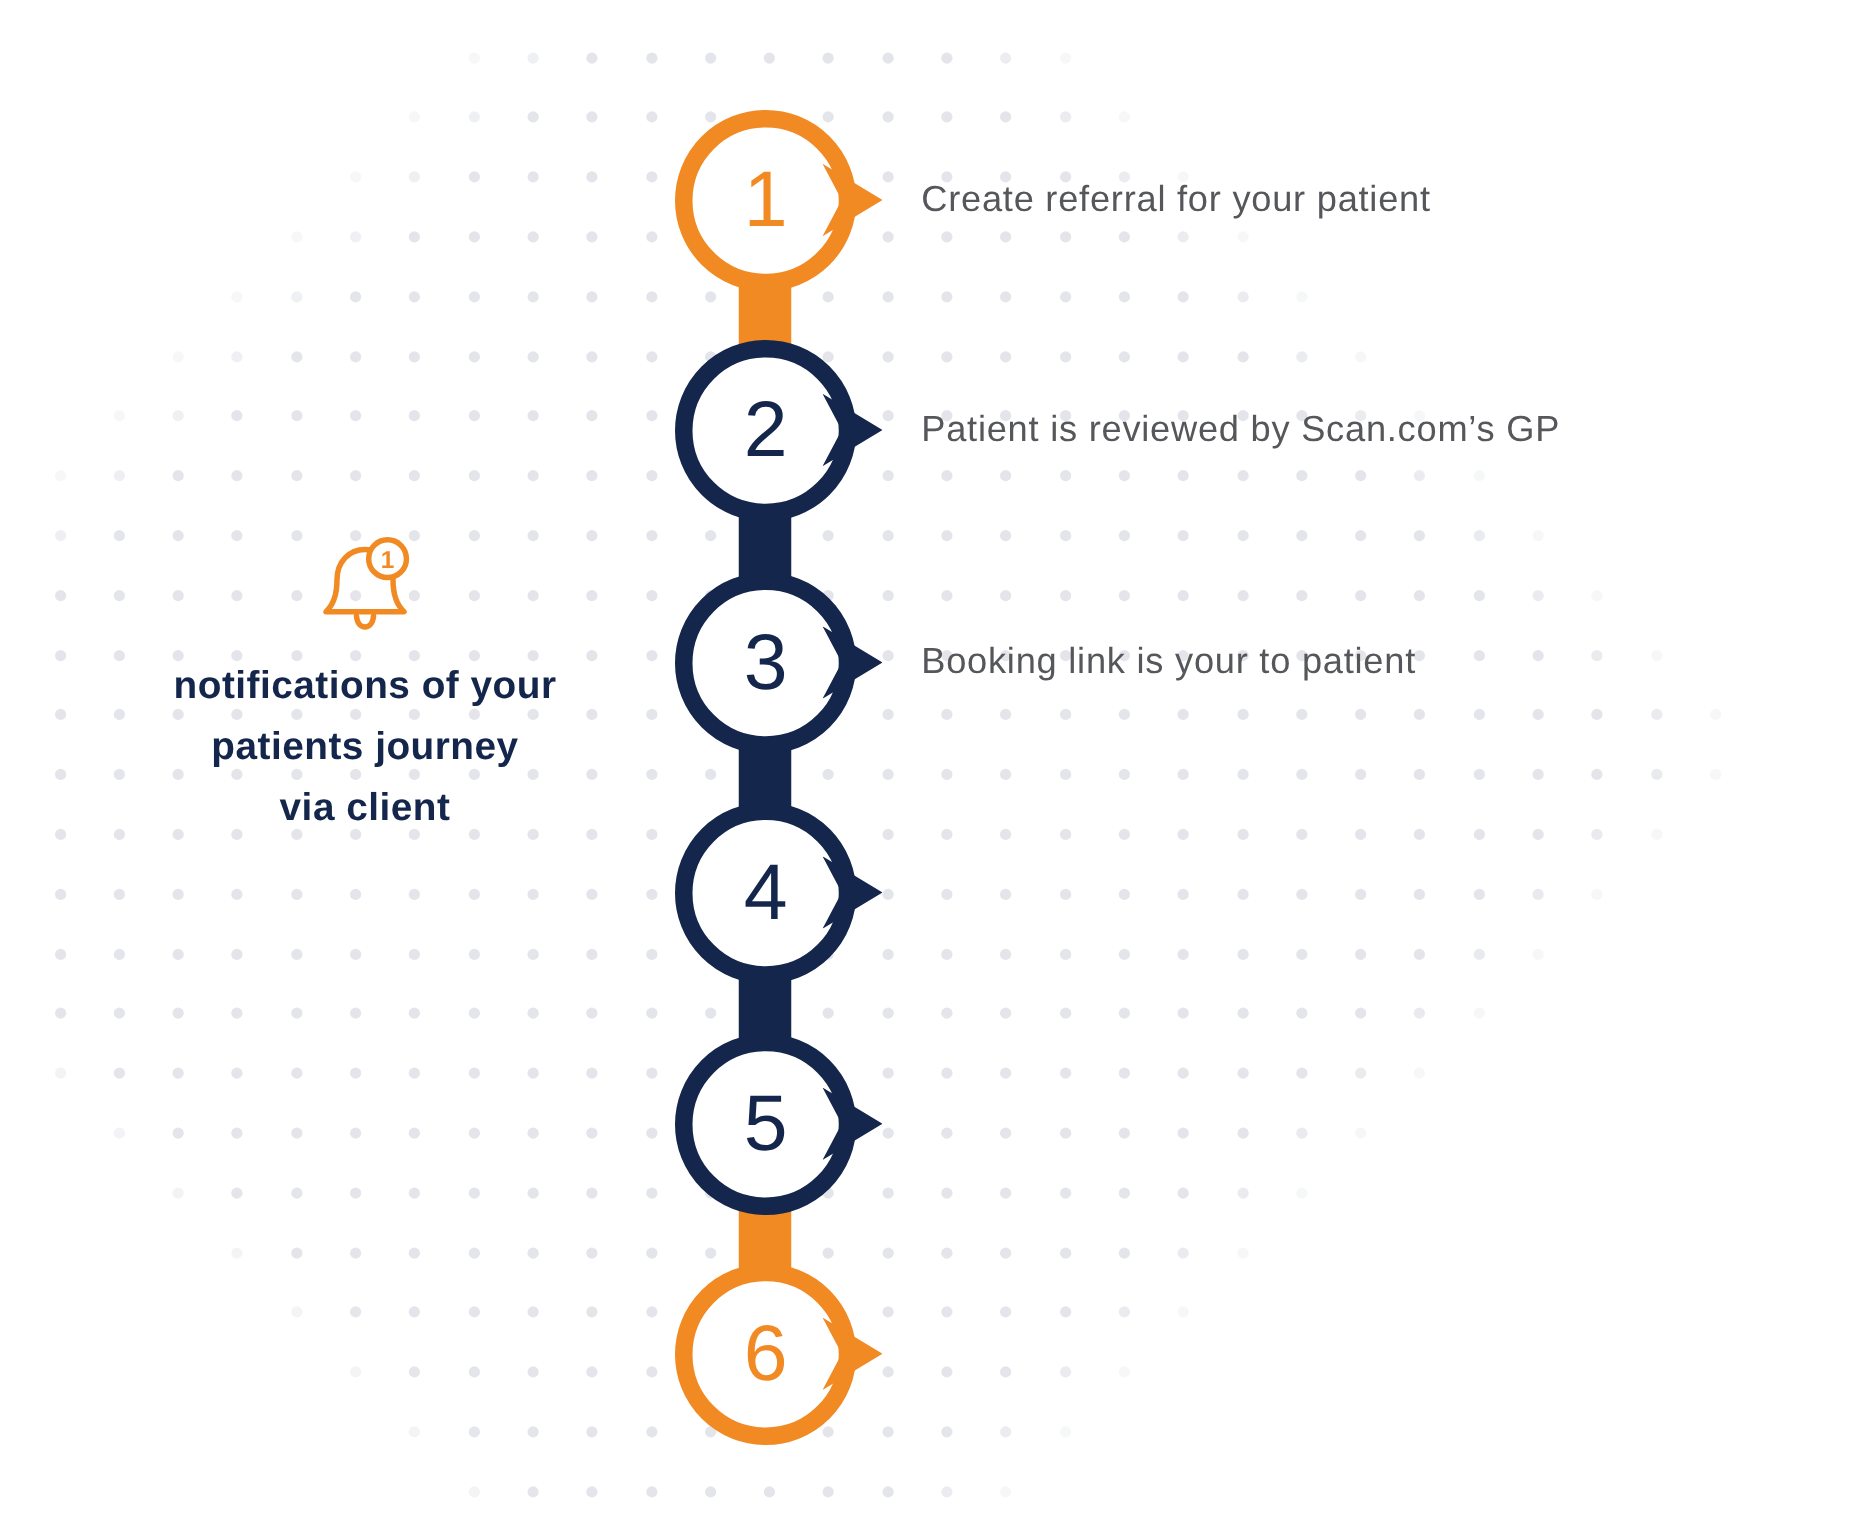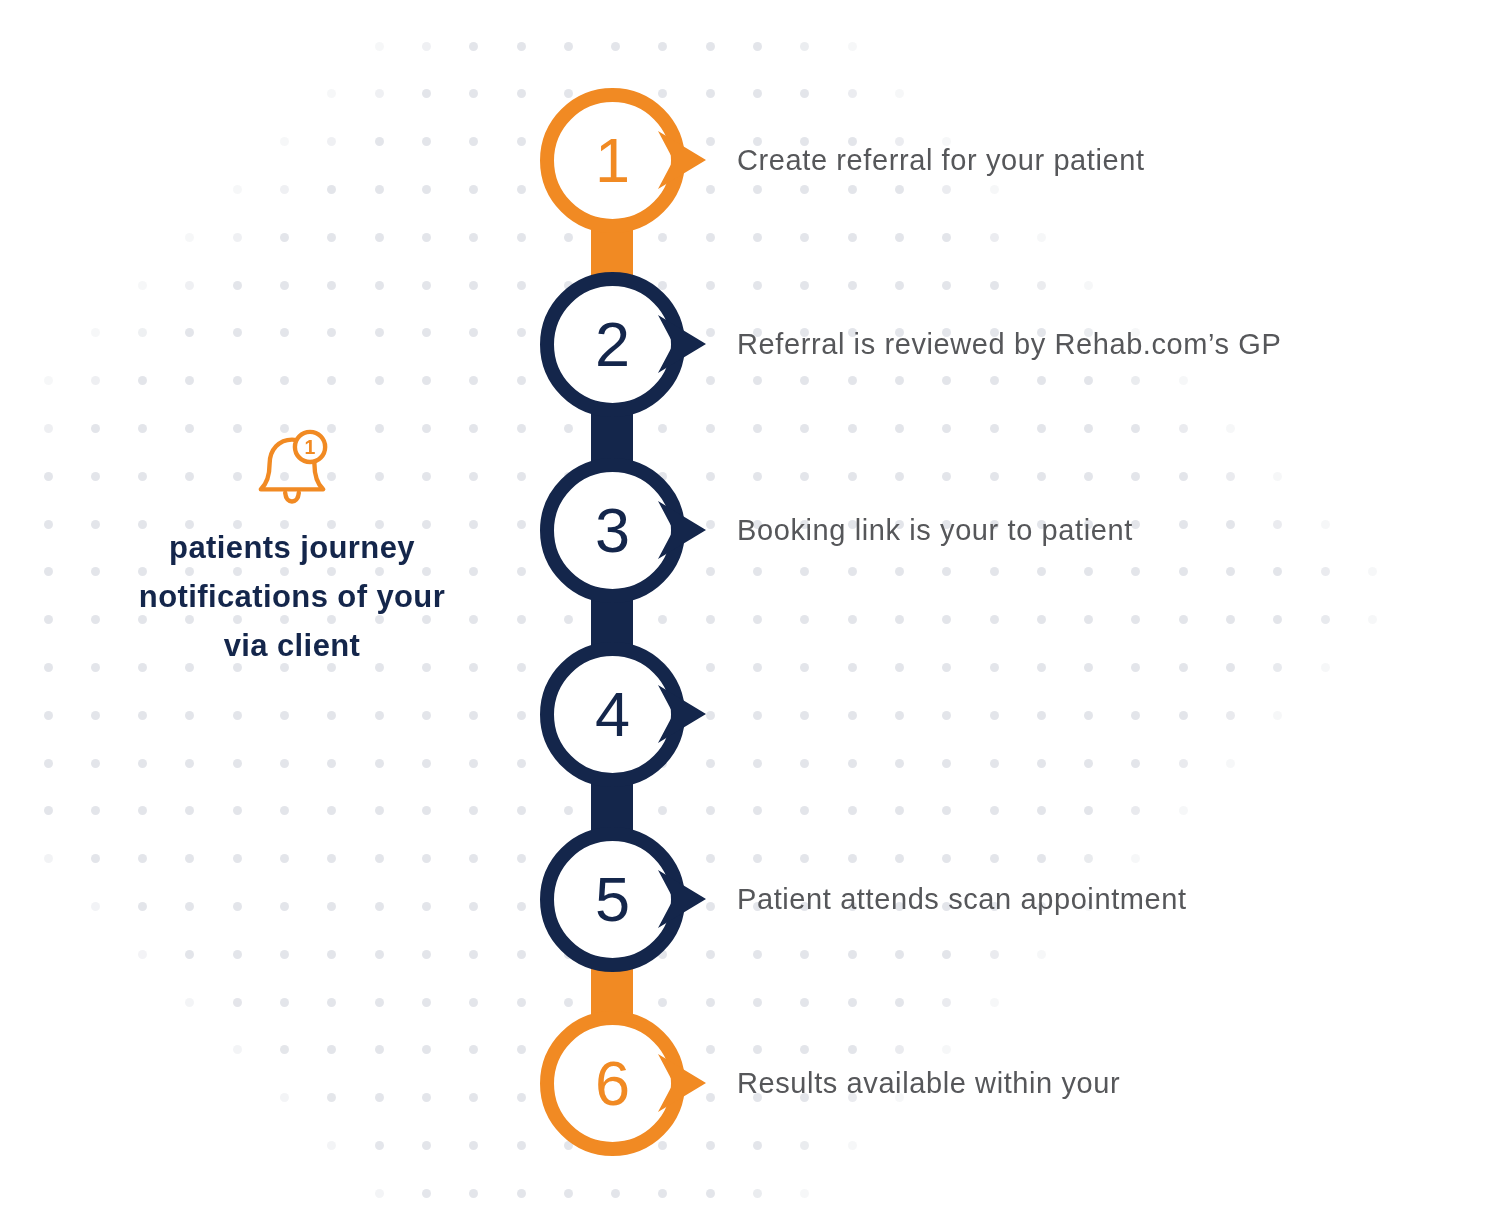--- a/index.html
+++ b/index.html
@@ -587,21 +587,21 @@
   <div class="label" style="top:160px;">
     <div class="lline">Create referral for your patient</div>
 
   </div>
 
   <div class="arrow" style="top: 315px; --c: #14264B;"></div>
   <div class="circle" style="top: 271.5px; --c: #14264B;">
     <span class="num" style="--c: #14264B;">2</span>
   </div>
   <div class="label" style="top:344px;">
-    <div class="lline">Referral is reviewed by Rehab.com’s GP</div>
+    <div class="lline">Patient is reviewed by Scan.com’s GP</div>
 
   </div>
 
   <div class="arrow" style="top: 501px; --c: #14264B;"></div>
   <div class="circle" style="top: 457.5px; --c: #14264B;">
     <span class="num" style="--c: #14264B;">3</span>
   </div>
   <div class="label" style="top:530px;">
     <div class="lline">Booking link is your to patient</div>
 
@@ -609,38 +609,33 @@
 
   <div class="arrow" style="top: 685px; --c: #14264B;"></div>
   <div class="circle" style="top: 641.5px; --c: #14264B;">
     <span class="num" style="--c: #14264B;">4</span>
   </div>
 
   <div class="arrow" style="top: 870px; --c: #14264B;"></div>
   <div class="circle" style="top: 826.5px; --c: #14264B;">
     <span class="num" style="--c: #14264B;">5</span>
   </div>
-  <div class="label" style="top:899px;">
-    <div class="lline">Patient attends scan appointment</div>
-
-  </div>
 
   <div class="arrow" style="top: 1054px; --c: #F18A23;"></div>
   <div class="circle" style="top: 1010.5px; --c: #F18A23;">
     <span class="num" style="--c: #F18A23;">6</span>
   </div>
   <div class="label" style="top:1083px;">
-    <div class="lline">Results available within your</div>
   </div>
 
   <div id="note">
     <svg id="bell" width="78" height="82" viewBox="0 0 80 84" fill="none" xmlns="http://www.w3.org/2000/svg">
       <path d="M8 68 C15.5 61 17 52 17 42 C17 27 27 17 40 17 C53 17 63 27 63 42 C63 52 64.5 61 72 68 Z" fill="none" stroke="currentColor" stroke-width="4.5" stroke-linejoin="round" stroke-linecap="round"></path>
       <path d="M33 71.5 C33.5 78 37 80.5 40 80.5 C43 80.5 46.5 78 47 71.5" fill="none" stroke="currentColor" stroke-width="4.5" stroke-linecap="round"></path>
       <circle cx="58.5" cy="24.5" r="15.5" fill="#ffffff" stroke="currentColor" stroke-width="4.5"></circle>
       <text x="58.5" y="32" text-anchor="middle" font-size="20" font-weight="bold" fill="currentColor" font-family="Liberation Sans, sans-serif" id="badge-count-text">1</text>
     </svg>
+    <div class="note-line">notifications of your</div>
     <div class="note-line">patients journey</div>
-    <div class="note-line">notifications of your</div>
     <div class="note-line">via client</div>
   </div>
 
 </div>
 
 </body></html>

